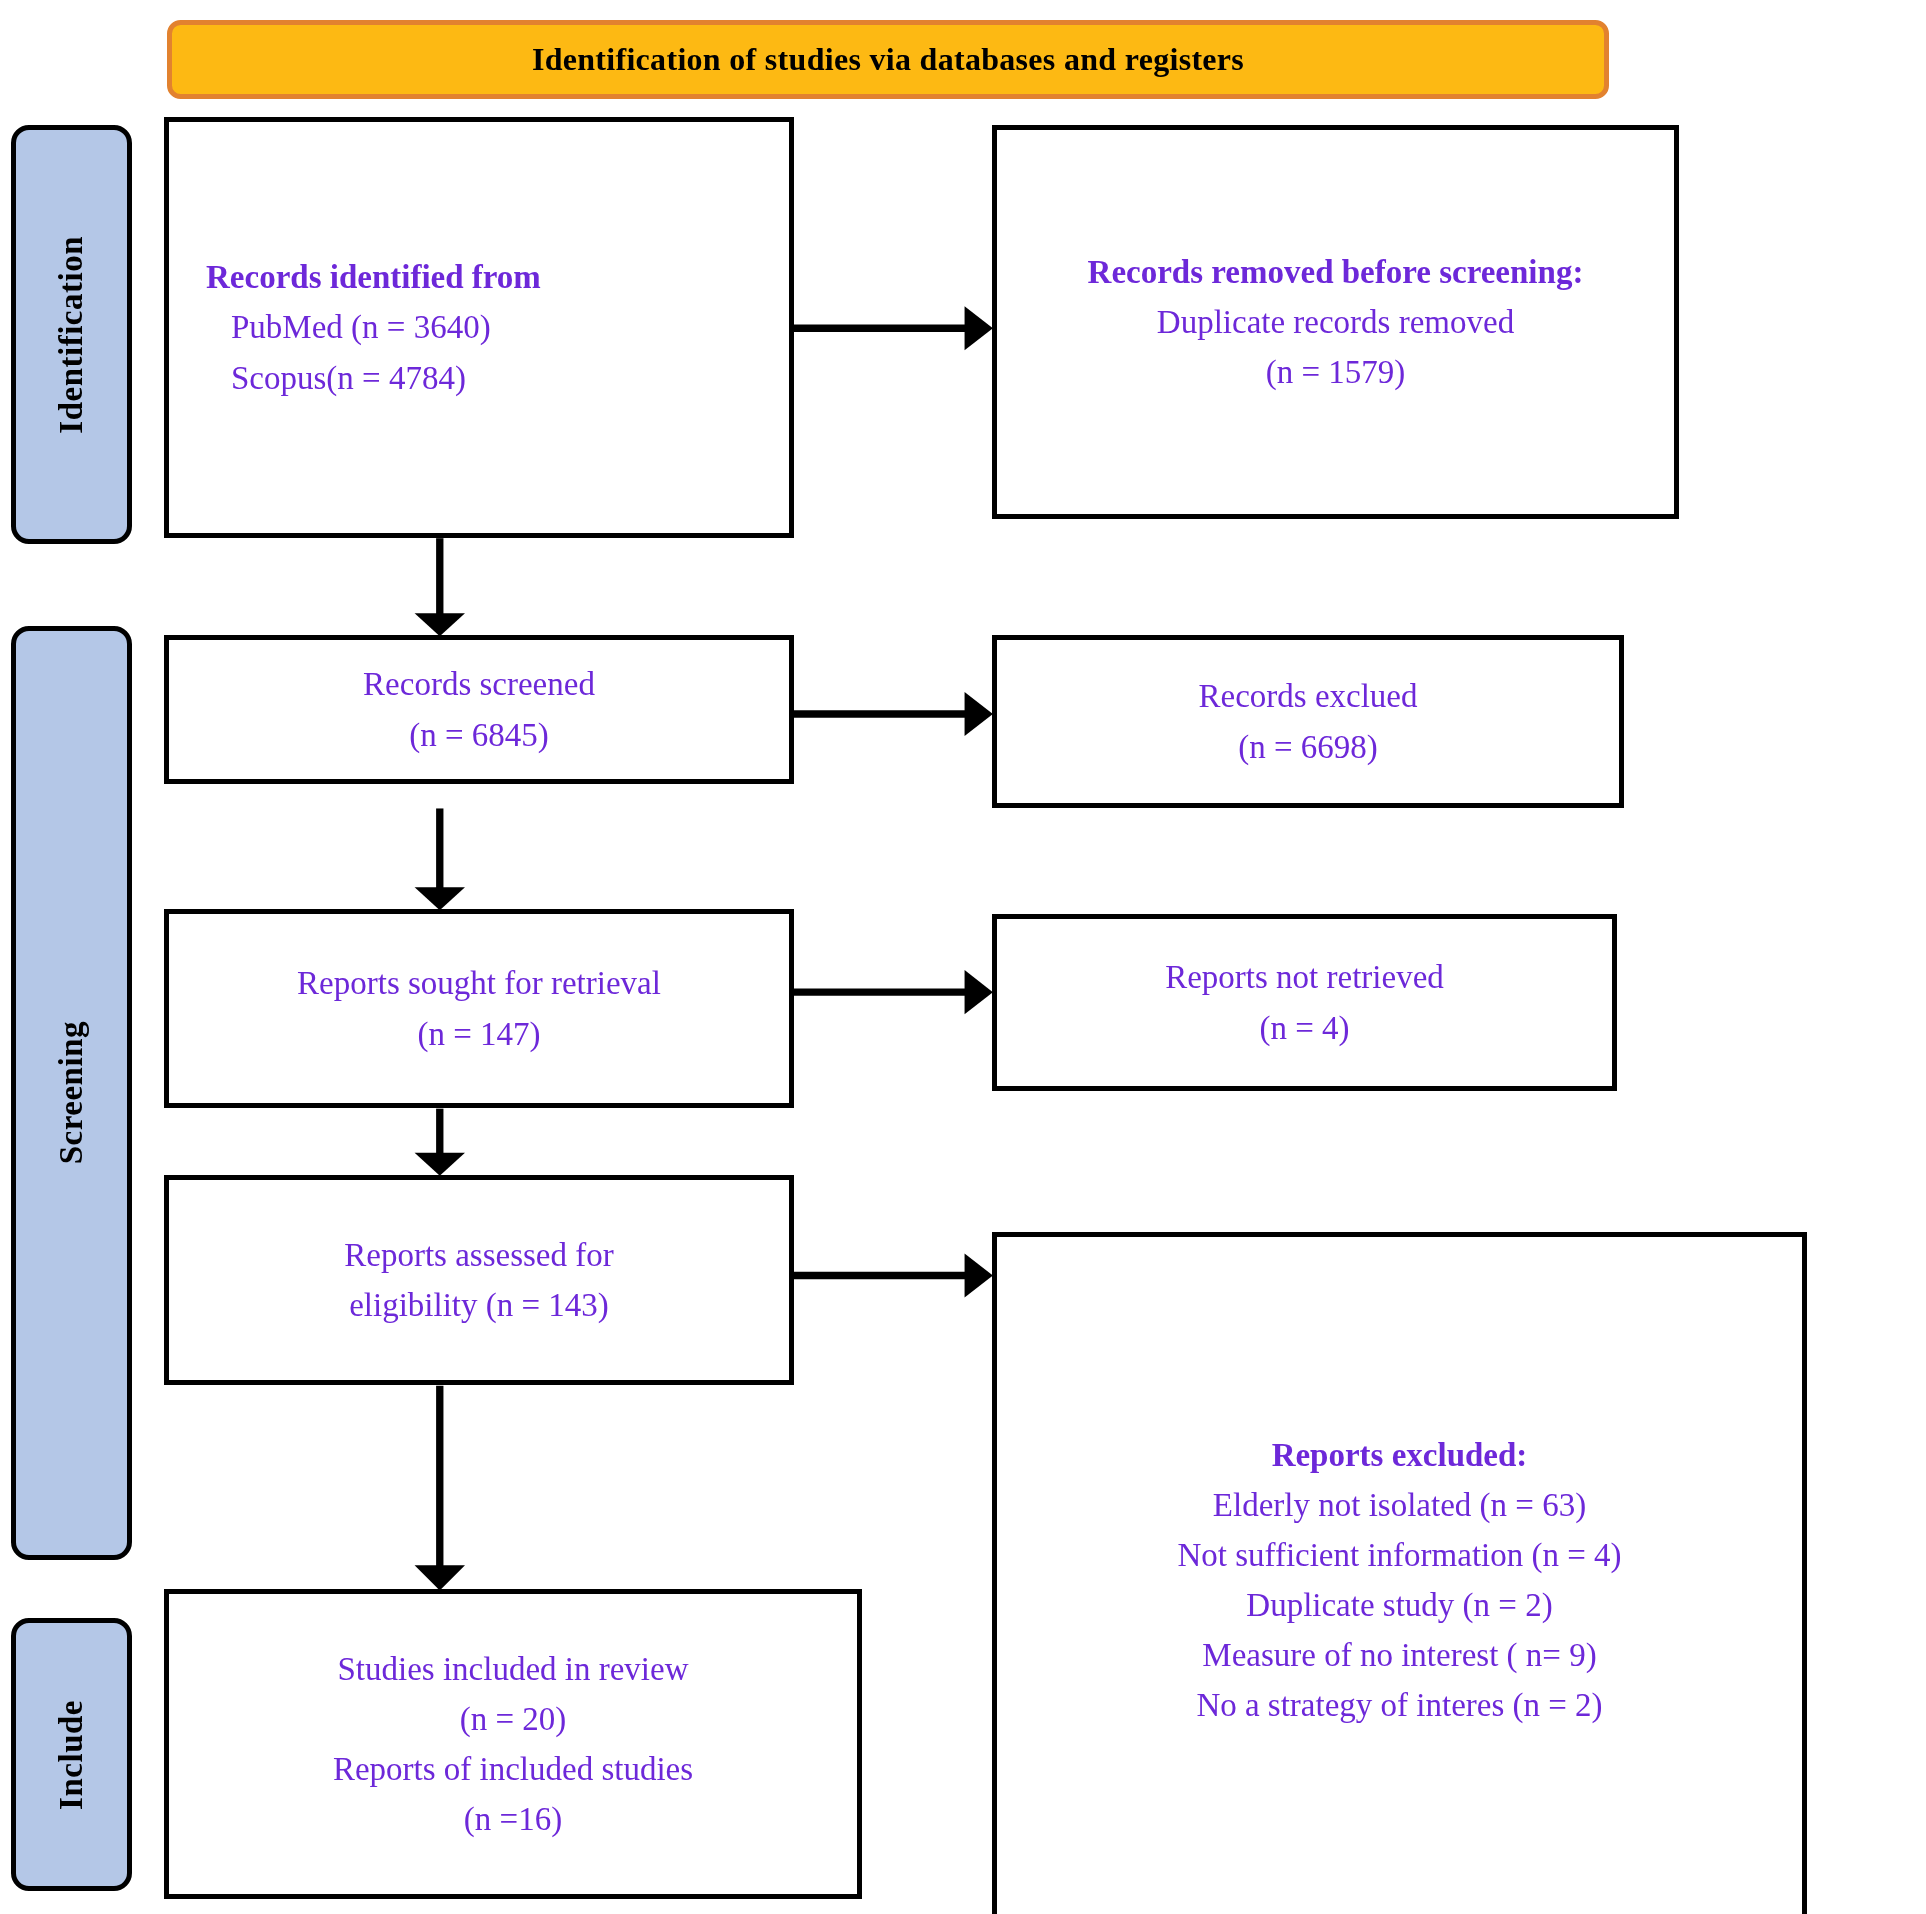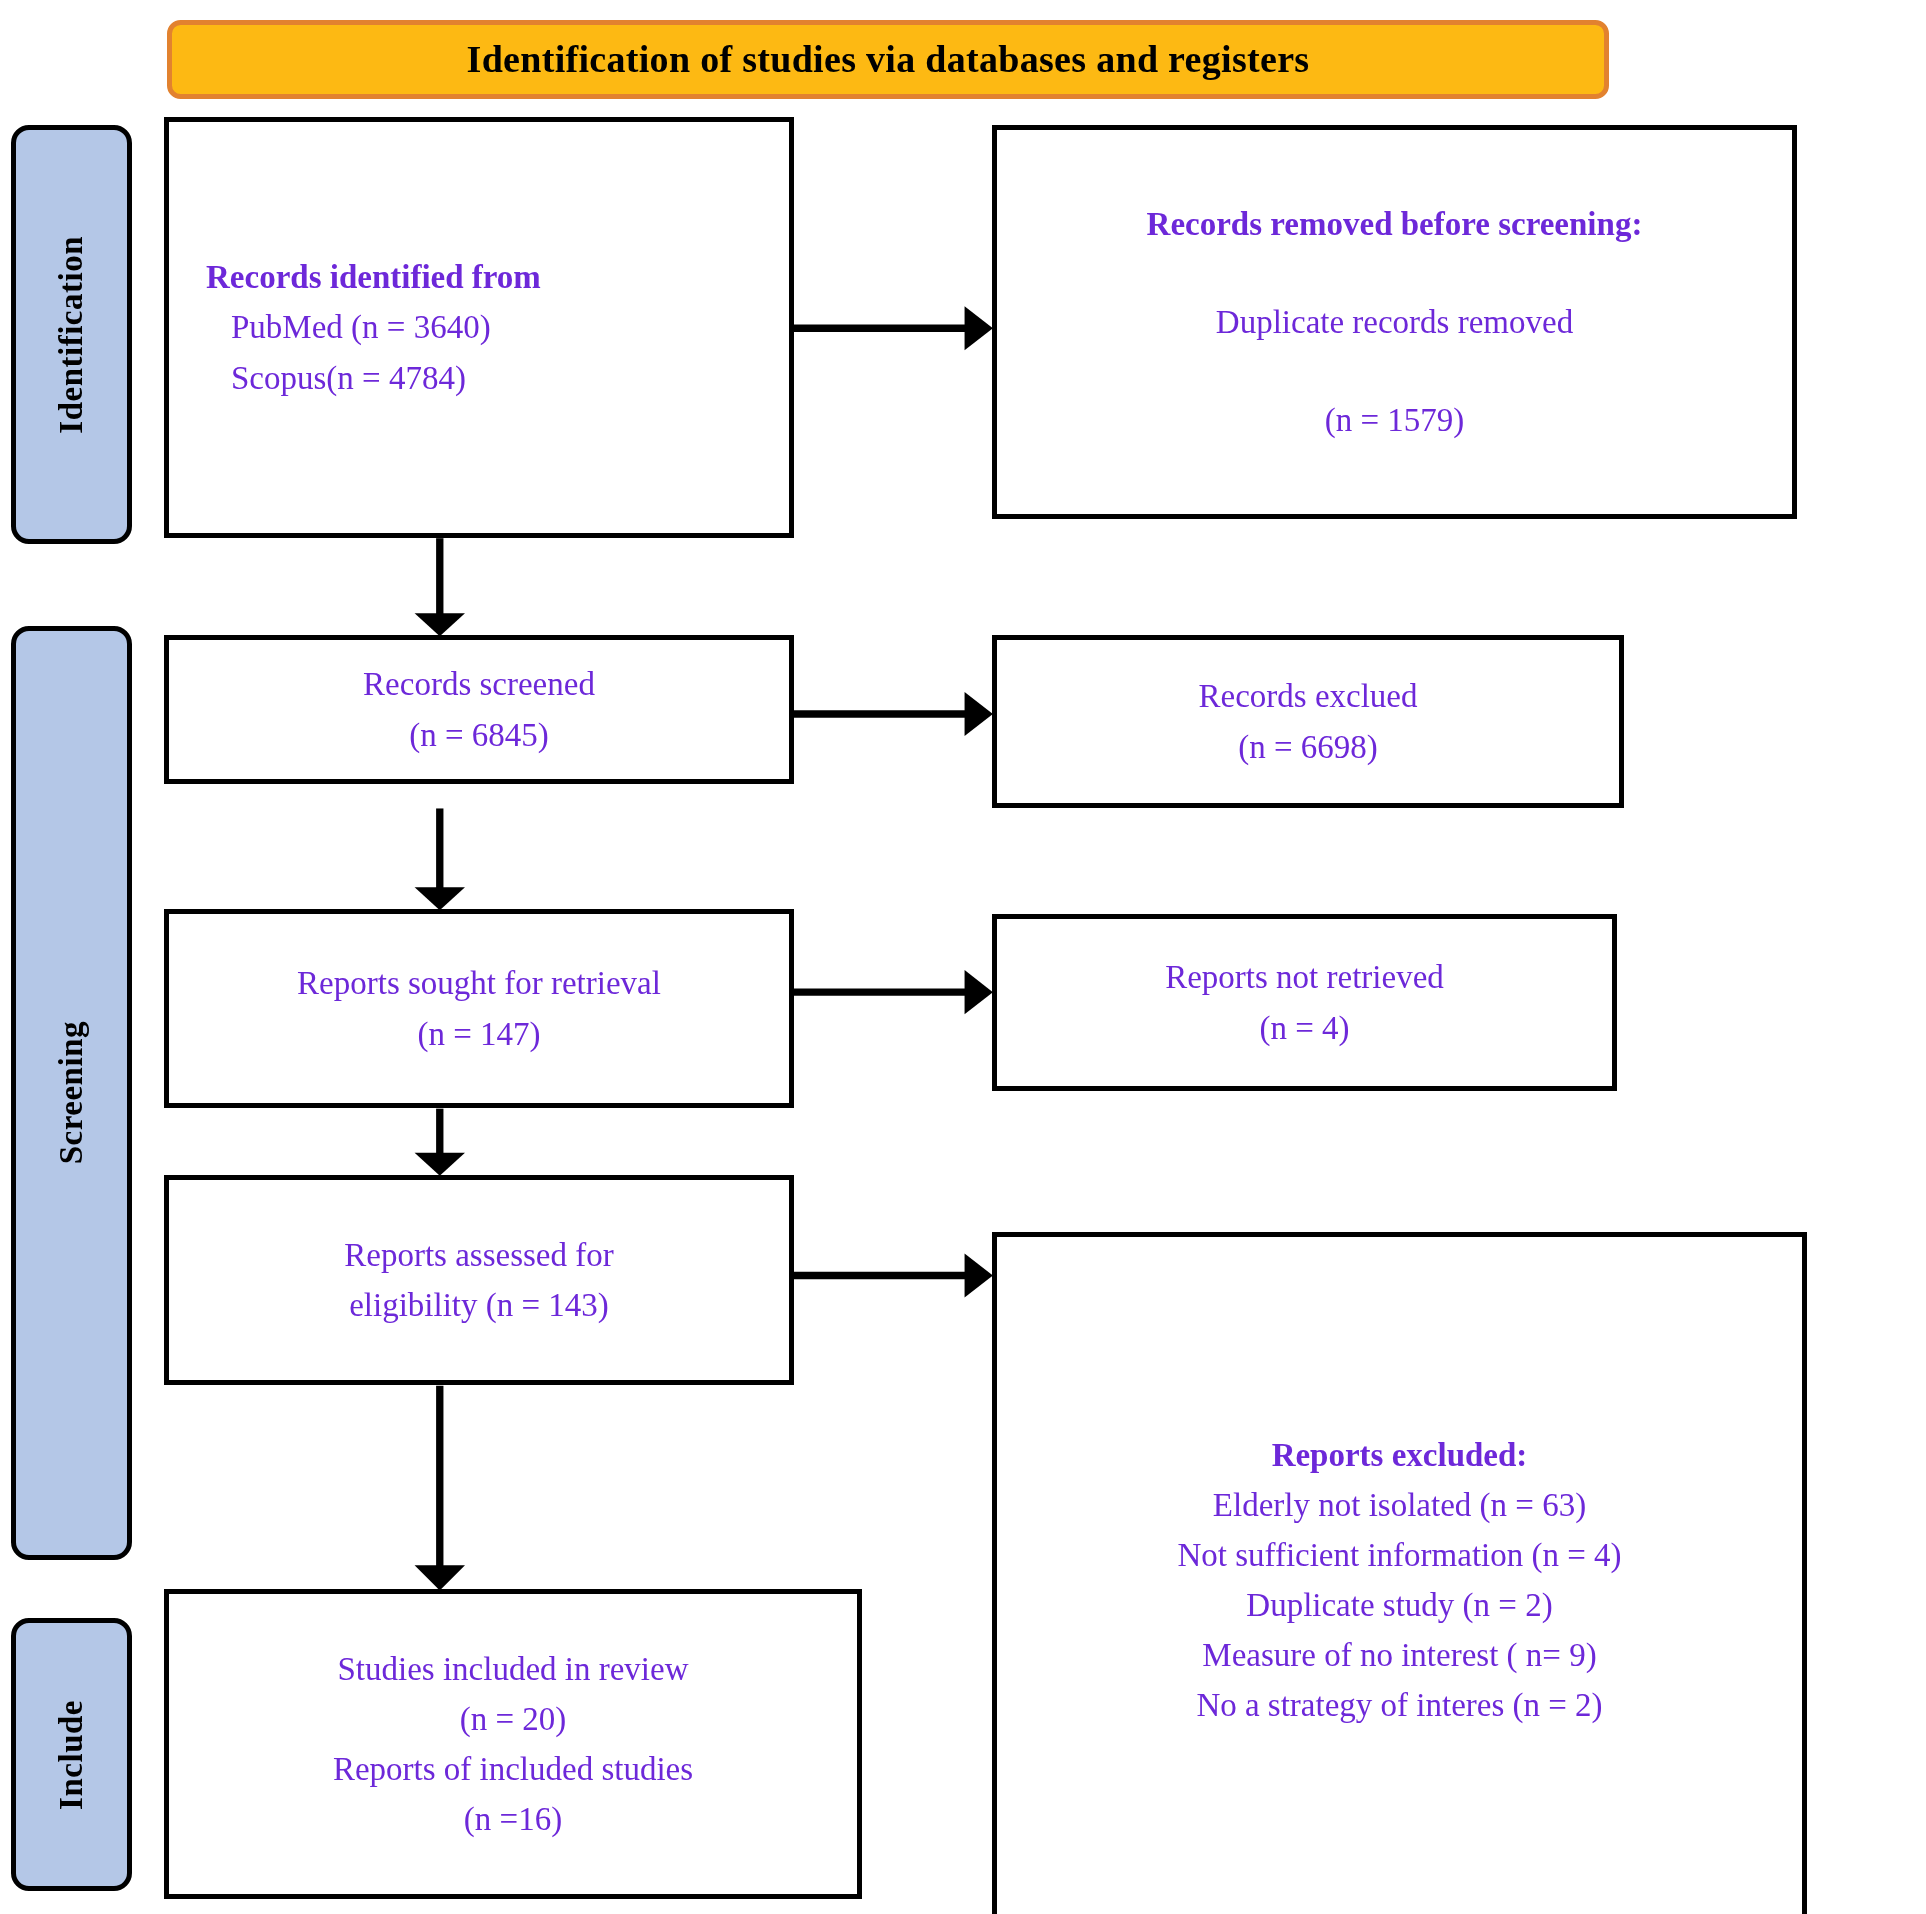--- a/index.html
+++ b/index.html
@@ -29,21 +29,21 @@
     height: 79px;
     background: #FDB913;
     border: 5.8px solid #E2822F;
     border-radius: 13.6px;
     box-sizing: border-box;
     display: flex;
     align-items: center;
     justify-content: center;
   }
   .banner-text {
-    font-size: 38px;
+    font-size: 32px;
     font-weight: bold;
     color: #000000;
     letter-spacing: 0.3px;
     line-height: 1.1;
     text-align: right;
   }
 
   
   .rail {
     position: absolute;
@@ -127,21 +127,21 @@
   <div class="rail" style="left:10.5px; top:1618px; width:121px; height:273px;">
     <span class="rail-text">Include</span>
   </div>
 
   <div class="box box-identified" style="left:164px; top:117px; width:630px; height:421px;">
     <div class="line bold">Records identified from</div>
     <div class="line indent">PubMed (n = 3640)</div>
     <div class="line indent">Scopus(n = 4784)</div>
   </div>
 
-  <div class="box" style="left:992px; top:125px; width:805px; height:394px;gap:48px;">
+  <div class="box" style="left:992px; top:125px; width:687px; height:394px;">
     <div class="line bold">Records removed before screening:</div>
     <div class="line">Duplicate records removed</div>
     <div class="line">(n = 1579)</div>
   </div>
 
   <div class="box" style="left:164px; top:635px; width:630px; height:149px;">
     <div class="line">Records screened</div>
     <div class="line">(n = 6845)</div>
   </div>
 

